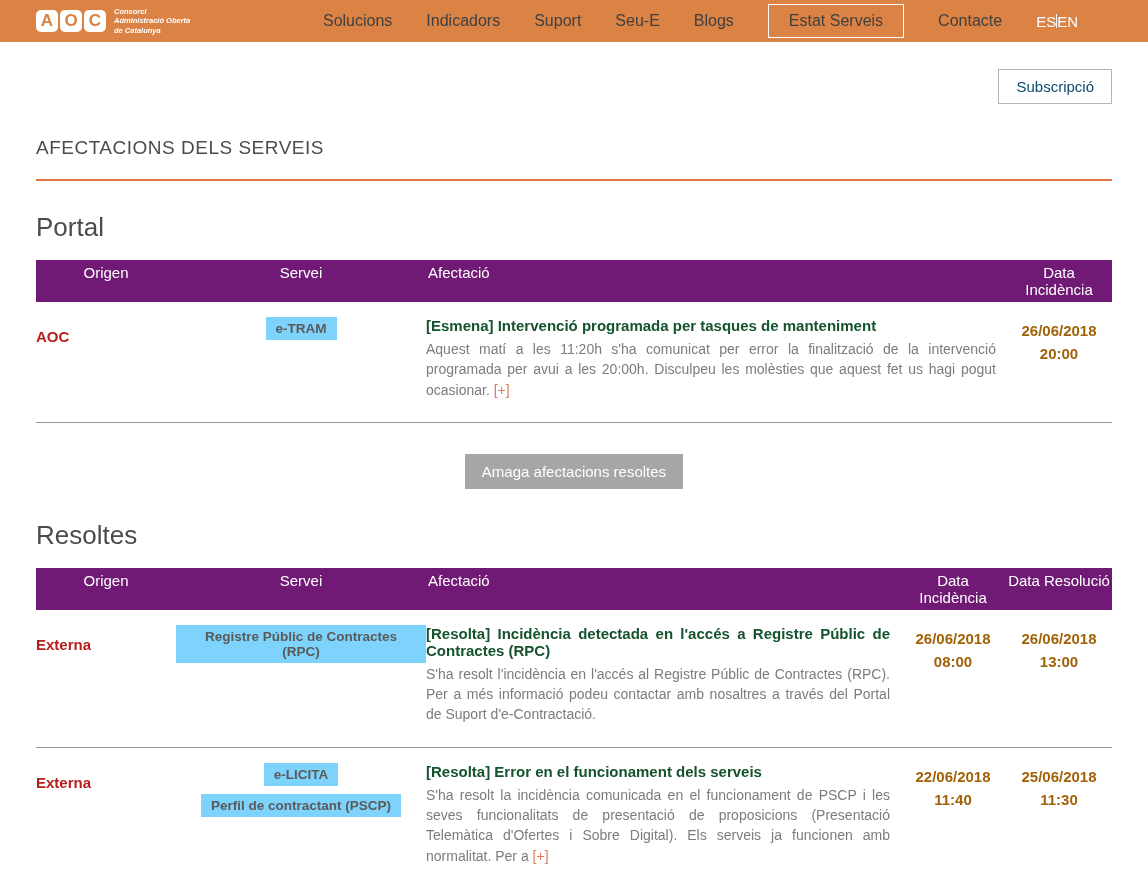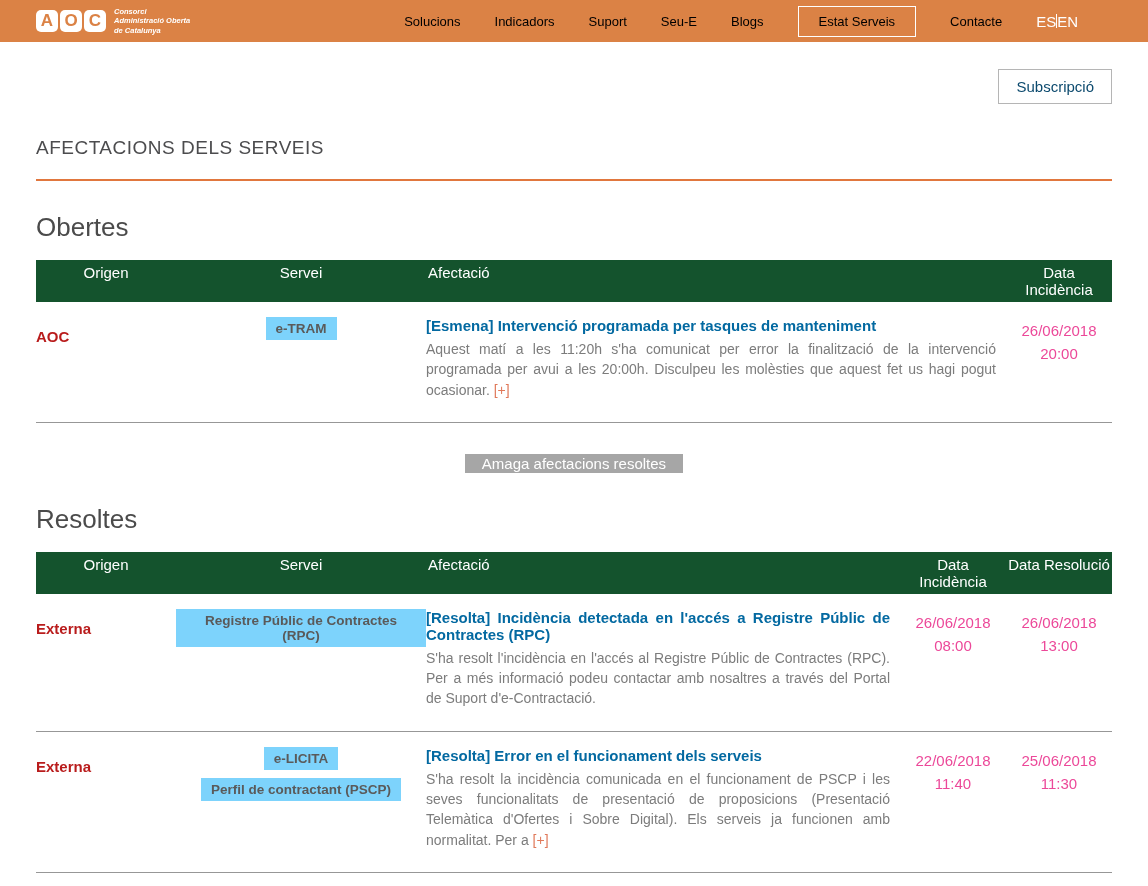--- a/index.html
+++ b/index.html
@@ -24,21 +24,21 @@
     font-weight: bold; font-size: 17px;
     width: 22px; height: 22px; line-height: 22px;
     text-align: center; border-radius: 5px;
   }
   .brand-tagline {
     margin-left: 8px; color: #ffffff;
     font-size: 7.5px; font-weight: bold; line-height: 1.25; font-style: italic;
   }
   .topnav { margin-left: auto; display: flex; align-items: center; gap: 34px; }
   .topnav .nav-item {
-    color: #000000; font-size: 13px; cursor: pointer; white-space: nowrap;
+    color: #404040; font-size: 16px; cursor: pointer; white-space: nowrap;
   }
   .topnav .nav-item.active {
     border: 1px solid #ffffff; padding: 7px 20px;
   }
   .lang { display: flex; align-items: center; color: #ffffff; font-size: 15px; }
   .lang .divider { width: 1px; height: 14px; background: #ffffff; }
   .lang span.lang-item { cursor: pointer; }
 
   
   .container { padding: 0 36px; }
@@ -58,42 +58,42 @@
   .accent-rule { margin-top: 20px; border: none; border-top: 2px solid #e1773e; }
 
   .section-heading {
     margin-top: 31px; font-size: 26px; font-weight: normal; color: #4b4b4b;
   }
 
   
   .grid-5 { display: grid; grid-template-columns: 140px 250px 1fr 106px 106px; }
   .grid-4 { display: grid; grid-template-columns: 140px 250px 1fr 106px; }
 
-  .thead { background: #14532d; color: #ffffff; font-size: 15px; margin-top: 17px; }
+  .thead { background: #701a75; color: #ffffff; font-size: 15px; margin-top: 17px; }
   .thead > div { padding: 4px 2px; }
   .th-center { text-align: center; }
   .th-left { text-align: left; }
 
   .trow { border-bottom: 1px solid #979797; padding: 15px 0 22px 0; font-size: 15px; }
   .cell-origin { font-weight: bold; color: #b91c1c; padding-top: 3px; margin-top: 8px; }
   .cell-service { text-align: center; }
   .badge {
     display: inline-block; background: #7dd3fc; color: #5a5a5a;
     font-size: 13.5px; font-weight: bold; padding: 4px 10px; margin-bottom: 8px;
   }
   .cell-affect { padding-right: 10px; }
-  .affect-title { font-weight: bold; color: #0369a1; font-size: 15px; text-align: justify; margin-bottom: 5px; }
+  .affect-title { font-weight: bold; color: #14532d; font-size: 15px; text-align: justify; margin-bottom: 5px; }
   .affect-desc { color: #7c7c7c; font-size: 14px; line-height: 1.45; text-align: justify; }
   .more-link { color: #e0795a; text-decoration: none; cursor: pointer; }
-  .cell-date { text-align: center; color: #ec4899; font-size: 15px; line-height: 1.55; padding-top: 2px; }
+  .cell-date { text-align: center; color: #a16207; font-size: 15px; line-height: 1.55; padding-top: 2px; font-weight: bold; }
 
   .toggle-row { display: flex; justify-content: center; margin: 31px 0 0 0; }
   .toggle-btn {
     background: #a6a6a6; color: #ffffff; border: none;
-    font-size: 15px; padding: 1px 17px; cursor: pointer;
+    font-size: 15px; padding: 9px 17px; cursor: pointer;
     font-family: "Liberation Sans", sans-serif;
   }
 </style>
 </head>
 <body>
 
 <header class="topbar">
   <div class="brand">
     <div class="brand-letters">
       <span>A</span>
@@ -124,21 +124,21 @@
 
 <div class="container">
 
   <div class="subscribe-row">
     <button class="subscribe-btn">Subscripció</button>
   </div>
 
   <h1 class="page-title">AFECTACIONS DELS SERVEIS</h1>
   <hr class="accent-rule">
 
-  <h2 class="section-heading">Obertes</h2>
+  <h2 class="section-heading">Portal</h2>
 
   <div class="thead grid-4">
     <div class="th-center">Origen</div>
     <div class="th-center">Servei</div>
     <div class="th-left">Afectació</div>
     <div class="th-center">Data Incidència</div>
   </div>
 
   <div class="trow grid-4">
     <div class="cell-origin">AOC</div>

